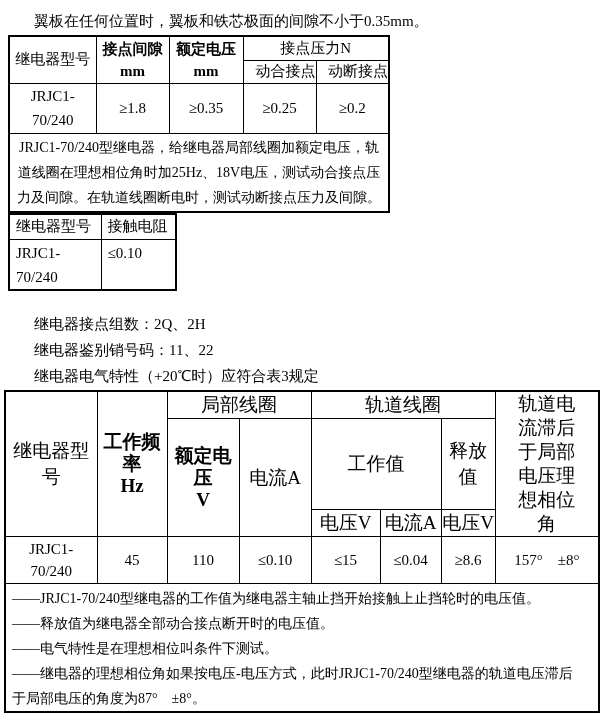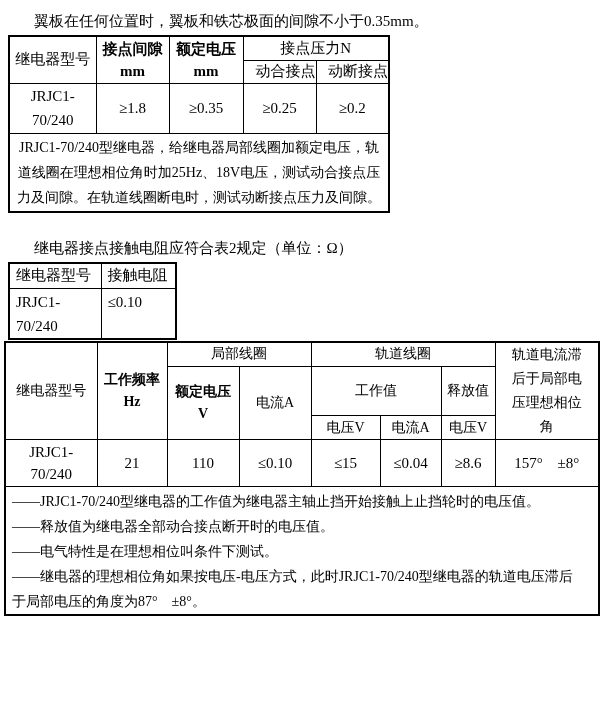--- a/index.html
+++ b/index.html
@@ -51,21 +51,21 @@
   .t2 th, .t2 td { text-align: left; padding-left: 6px; }
   .t2 .h th { height: 26px; }
   .t2 .data td { height: 49px; vertical-align: top; line-height: 24px; padding-top: 1px; }
 
   
   .specs { margin-top: 20px; }
   .specs .para { line-height: 26px; }
 
   
   .t3 { margin-top: 1px; width: 594px; border: 2px solid #000; }
-  .t3 th { font-size: 14px; }
+  .t3 th { font-size: 19px; }
   .t3 .h1 th { height: 24px; }
   .t3 .h2 th { height: 27px; }
   .t3 .h3 th { height: 24px; }
   .t3 .data td { height: 47px; line-height: 22px; }
   .t3 .phase-head { line-height: 24px; padding: 0 16px; }
   .t3 .notes-cell {
     text-align: left;
     vertical-align: top;
     padding: 2px 22px 0 6px;
     height: 127px;
@@ -113,21 +113,20 @@
       <td>≥0.35</td>
       <td>≥0.25</td>
       <td>≥0.2</td>
     </tr>
     <tr>
       <td colspan="5" class="note-cell">JRJC1-70/240型继电器，给继电器局部线圈加额定电压，轨道线圈在理想相位角时加25Hz、18V电压，测试动合接点压力及间隙。在轨道线圈断电时，测试动断接点压力及间隙。</td>
     </tr>
   </tbody>
     </table>
 
-  <div class="para sec2-title">继电器接点接触电阻应符合表2规定（单位：Ω）</div>
 
   <table class="t2">
     <colgroup>
       <col style="width:92px">
         <col style="width:75px">
     </colgroup>
     <tbody>
         <tr class="h">
       <th>继电器型号</th>
       <th>接触电阻</th>
@@ -135,20 +134,25 @@
     <tr class="data">
       <td>
         <div>JRJC1-</div>
         <div>70/240</div>
       </td>
       <td>≤0.10</td>
     </tr>
   </tbody>
     </table>
 
+  <div class="specs">
+    <div class="para">继电器接点组数：2Q、2H</div>
+    <div class="para">继电器鉴别销号码：11、22</div>
+    <div class="para">继电器电气特性（+20℃时）应符合表3规定</div>
+  </div>
 
   <table class="t3">
     <colgroup>
       <col style="width:92px">
         <col style="width:70px">
         <col style="width:72px">
         <col style="width:72px">
         <col style="width:69px">
         <col style="width:61px">
         <col style="width:54px">
@@ -177,21 +181,21 @@
     <tr class="h3">
       <th>电压V</th>
       <th>电流A</th>
       <th>电压V</th>
     </tr>
     <tr class="data">
       <td>
         <div>JRJC1-</div>
         <div>70/240</div>
       </td>
-      <td>21</td>
+      <td>45</td>
       <td>110</td>
       <td>≤0.10</td>
       <td>≤15</td>
       <td>≤0.04</td>
       <td>≥8.6</td>
       <td>157°　±8°</td>
     </tr>
     <tr>
       <td colspan="8" class="notes-cell">
         <div class="note-line">——JRJC1-70/240型继电器的工作值为继电器主轴止挡开始接触上止挡轮时的电压值。</div>

